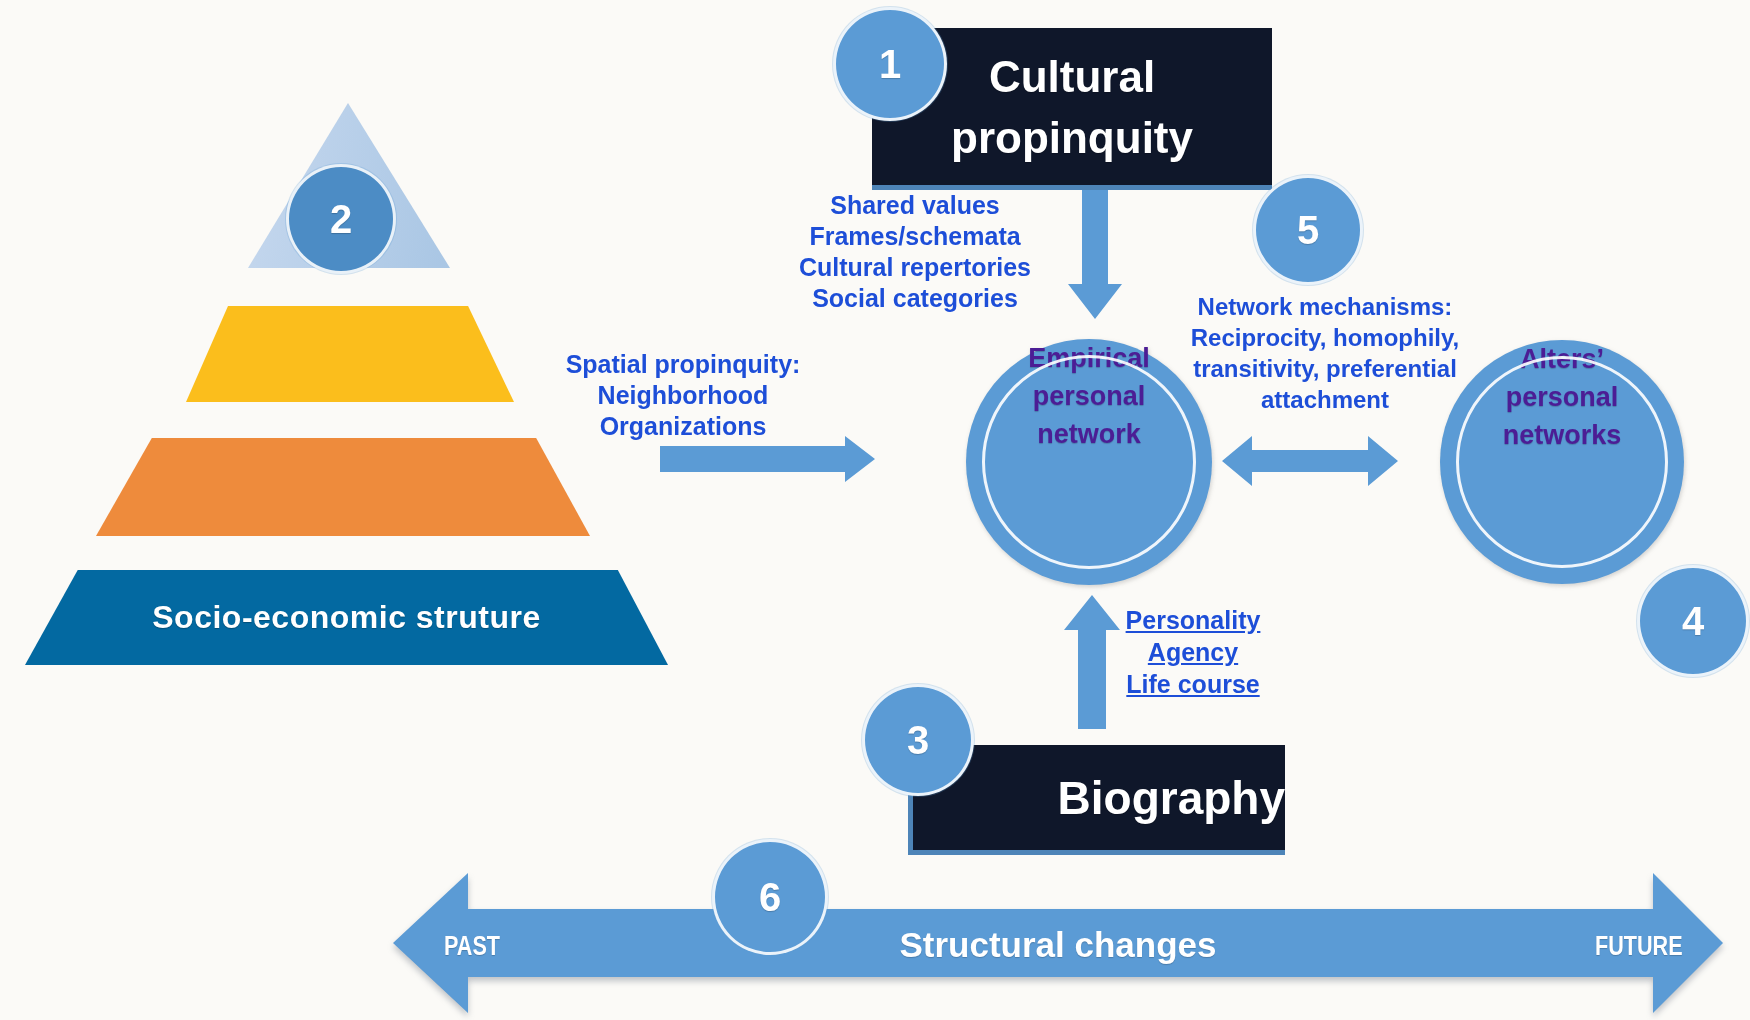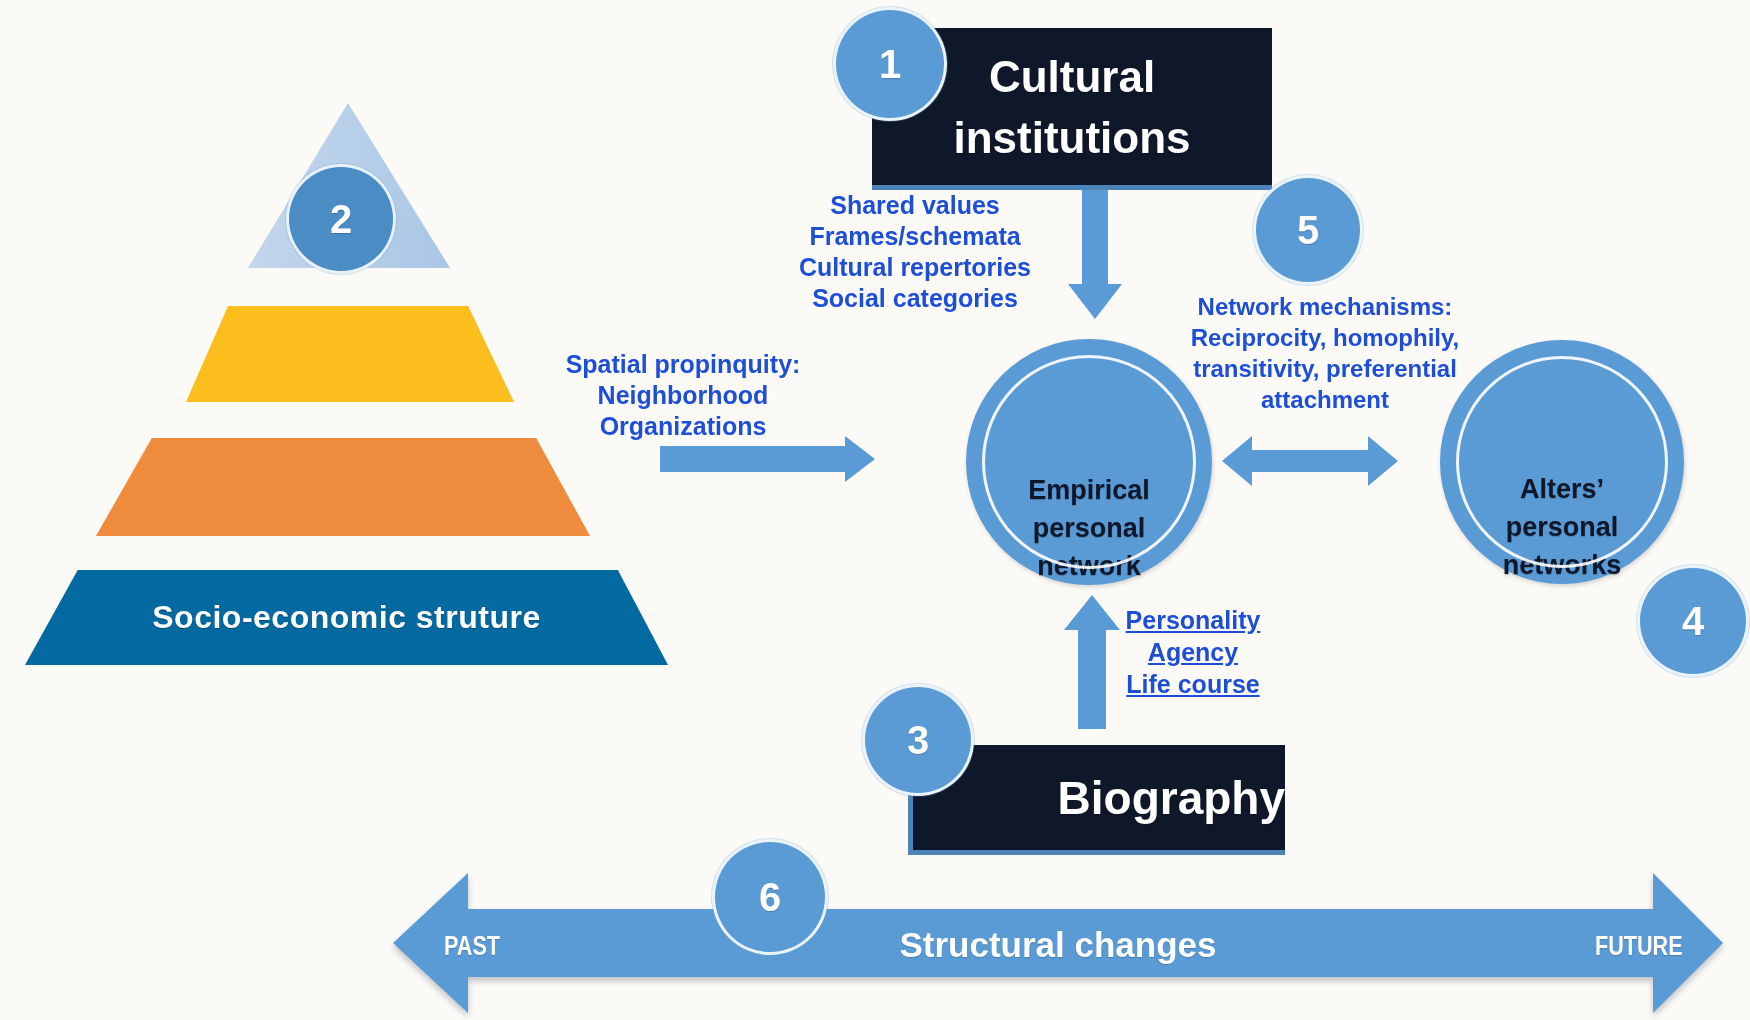--- a/index.html
+++ b/index.html
@@ -52,22 +52,22 @@
     position:absolute;background:#0f172a;z-index:3;
     border-bottom:5px solid #4d84b8;
     display:flex;flex-direction:column;align-items:center;justify-content:center;
     color:#fff;font-weight:700;text-shadow:0 1px 1px rgba(0,0,0,.2);
   }
   .box-cultural{left:872px;top:28px;width:400px;height:157px;font-size:44px;line-height:61px;}
   .box-biography{left:908px;top:745px;width:372px;height:105px;font-size:46px;border-left:5px solid #4d84b8;align-items:flex-end;}
   
   .bigcircle{
     position:absolute;border-radius:50%;background:#5B9BD5;z-index:4;
-    display:flex;flex-direction:column;align-items:center;justify-content:flex-end;
-    color:#0f172a;font-weight:700;font-size:27px;line-height:38px;
+    display:flex;flex-direction:column;align-items:center;justify-content:flex-start;
+    color:#4c1d95;font-weight:700;font-size:27px;line-height:38px;
     text-shadow:0 1px 1px rgba(0,0,0,.2);
     filter:drop-shadow(1px 2px 2px rgba(90,90,90,.25));
   }
   .bigcircle::after{
     content:"";position:absolute;inset:16px;border:3px solid rgba(255,255,255,.9);
     border-radius:50%;pointer-events:none;
   }
   .circ-empirical{left:966px;top:339px;width:246px;height:246px;}
   .circ-alters{left:1440px;top:340px;width:244px;height:244px;}
   
@@ -119,21 +119,21 @@
   <svg class="arrow" style="left:1222px;top:436px" width="176" height="50" viewBox="0 0 176 50">
     <polygon points="0,25 30,0 30,14 146,14 146,0 176,25 146,50 146,36 30,36 30,50"></polygon>
   </svg>
 
   <svg class="arrow band-shadow" style="left:393px;top:873px" width="1330" height="140" viewBox="0 0 1330 140">
     <polygon points="0,70 75,0 75,36 1260,36 1260,0 1330,70 1260,140 1260,104 75,104 75,140"></polygon>
   </svg>
 
   <div class="bluebox box-cultural">
     <div>Cultural</div>
-    <div>institutions</div>
+    <div>propinquity</div>
   </div>
 
   <div class="bluebox box-biography">
     <div>Biography</div>
   </div>
 
   <div class="bigcircle circ-empirical">
     <span>Empirical</span>
     <span>personal</span>
     <span>network</span>

